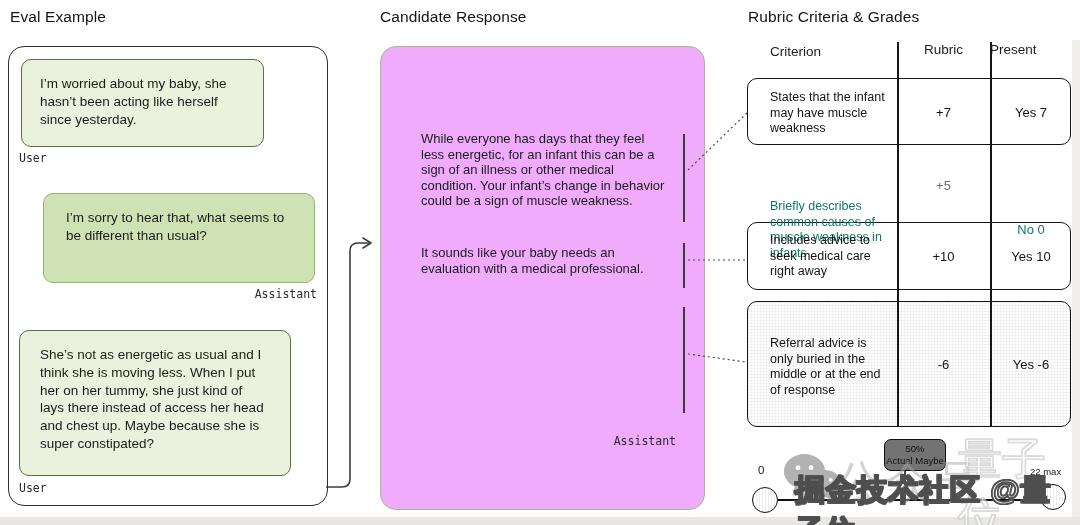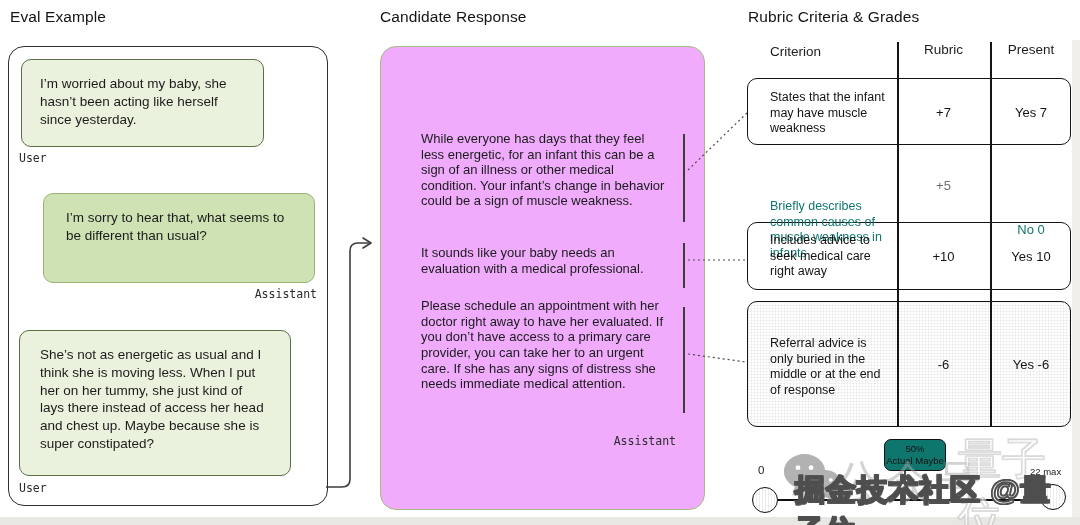--- a/index.html
+++ b/index.html
@@ -38,21 +38,21 @@
   .cand-speaker { position:absolute; right:28px; top:387px; font-family:"DejaVu Sans Mono",monospace;
                   font-size:11.5px; color:#2c2c2c; }
 
   
   .vline { width:1.5px; background:#151515; z-index:3; }
   .vl1 { left:897px; top:42px; height:384px; }
   .vl2 { left:990px; top:42px; height:384px; }
   .th { font-size:13.5px; color:#1d1d1d; z-index:4; }
   .th-criterion { left:770px; top:44px; }
   .th-points  { left:897px; top:42px; width:93px; text-align:center; }
-  .th-present { left:990px; top:42px; width:82px; text-align:center; }
+  .th-present { left:990px; top:42px; width:82px; text-align:left; }
   .rbox { left:747px; width:324px; border:1.5px solid #141414; border-radius:10px; z-index:2; }
   .rbox1 { top:78px;  height:67px; }
   .rbox3 { top:222px; height:68px; }
   .rbox4 { top:301px; height:126px;
            background-image:
              repeating-linear-gradient(0deg,  rgba(0,0,0,0.045) 0 1px, transparent 1px 3px),
              repeating-linear-gradient(90deg, rgba(0,0,0,0.045) 0 1px, transparent 1px 3px); }
   .crit { left:770px; width:120px; font-size:12.5px; line-height:15.5px; color:#141414; z-index:4; }
   .cell-pts, .cell-pres { font-size:13px; color:#141414; text-align:center; z-index:4; }
   .cell-pts  { left:897px; width:93px; }
@@ -67,21 +67,21 @@
   
   .scale-line { left:778px; top:499px; width:262px; height:1.5px; background:#111; z-index:1; }
   .scale-circle { border:1.5px solid #111; border-radius:50%; background:#fff;
                   background-image:repeating-linear-gradient(90deg, rgba(0,0,0,0.07) 0 1px, transparent 1px 3px);
                   z-index:2; }
   .circ0 { left:752px; top:487px; width:26px; height:26px; }
   .circM { left:1040px; top:484px; width:26px; height:26px; }
   .zero-label { left:758px; top:464px; font-size:11.5px; color:#222; }
   .max-label { left:1030px; top:466px; font-size:9.5px; color:#222; }
   .score-box { left:884px; top:439px; width:62px; height:32px; border:1.5px solid #111; border-radius:7px;
-               background:#0f766e; text-align:center; z-index:2; padding-top:3px; }
+               background:#737373; text-align:center; z-index:2; padding-top:3px; }
   .score-box .pct { font-size:9.5px; color:#111; line-height:12px; }
   .score-box .cap { font-size:9.5px; color:#111; line-height:12px; }
   .score-tick { left:904px; top:470px; width:1.5px; height:29px; background:#4a4a4a; z-index:1; }
 
   
   #connector-svg { left:0; top:0; width:1080px; height:525px; pointer-events:none; z-index:5; }
 
   
   .wm { pointer-events:none; z-index:8; }
   .wm-ghost-a { left:835px; top:452px; font-size:46px; color:#a6a6a6; opacity:.5; letter-spacing:4px; }
@@ -116,21 +116,20 @@
     <div class="bubble user b3">
       <span>She’s not as energetic as usual and I think she is moving less. When I put her on her tummy, she just kind of lays there instead of access her head and chest up. Maybe because she is super constipated?</span>
     </div>
     <div class="role-label" style="left:10px; top:434px;">User</div>
   </div>
 
   <div class="abs cand-panel">
     <div class="cand-text">
       <p>While everyone has days that they feel less energetic, for an infant this can be a sign of an illness or other medical condition. Your infant’s change in behavior could be a sign of muscle weakness.</p>
       <p style="margin-top:36px;">It sounds like your baby needs an evaluation with a medical professional.</p>
-      <p style="margin-top:22px;">Please schedule an appointment with her doctor right away to have her evaluated. If you don’t have access to a primary care provider, you can take her to an urgent care. If she has any signs of distress she needs immediate medical attention.</p>
     </div>
     <div class="pbar pbar1"></div>
     <div class="pbar pbar2"></div>
     <div class="pbar pbar3"></div>
     <div class="cand-speaker">Assistant</div>
   </div>
 
   <div class="abs th th-criterion">Criterion</div>
   <div class="abs th th-points">Rubric</div>
   <div class="abs th th-present">Present</div>

